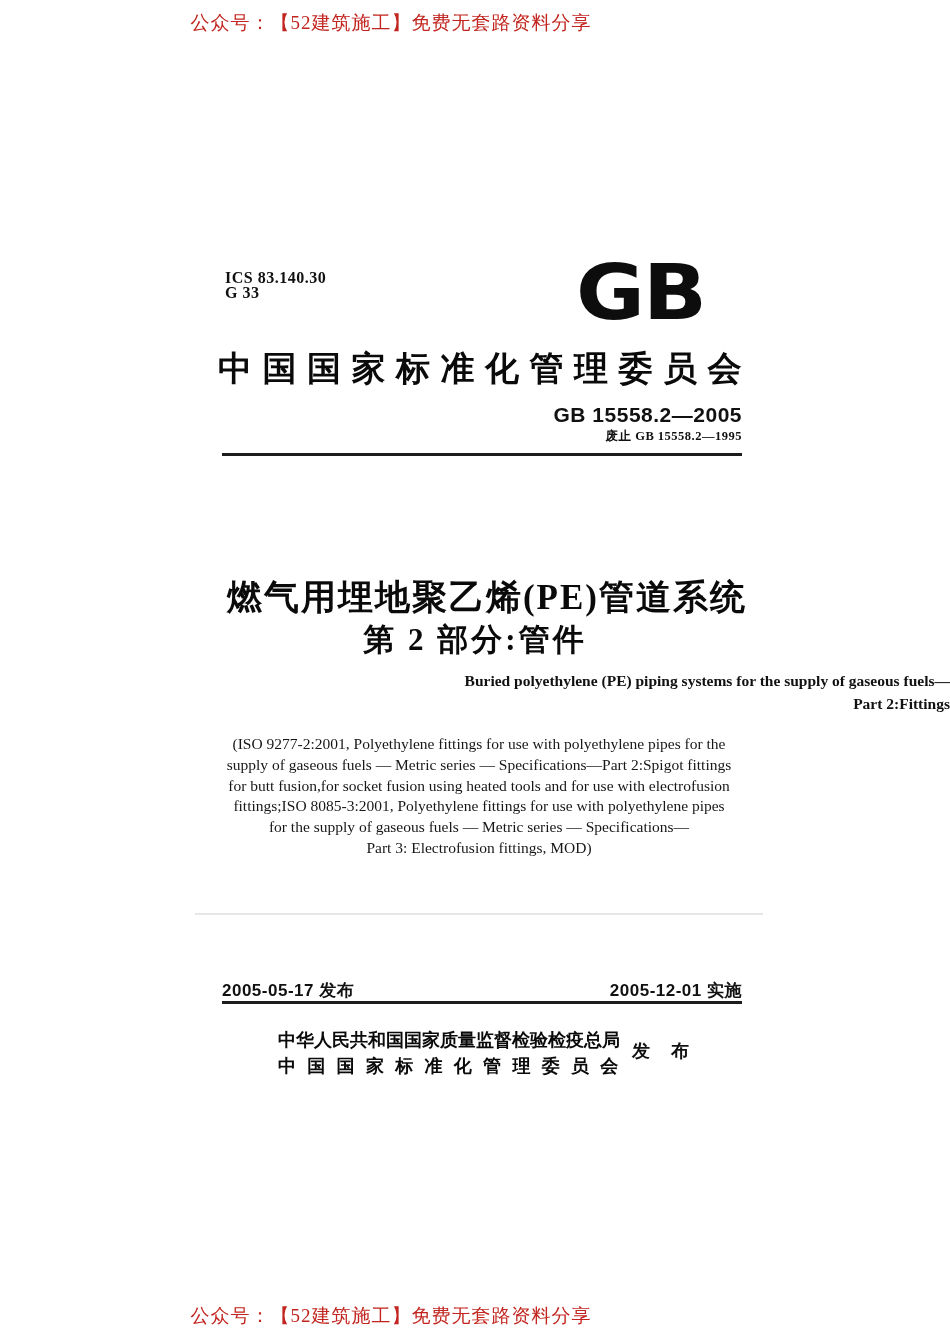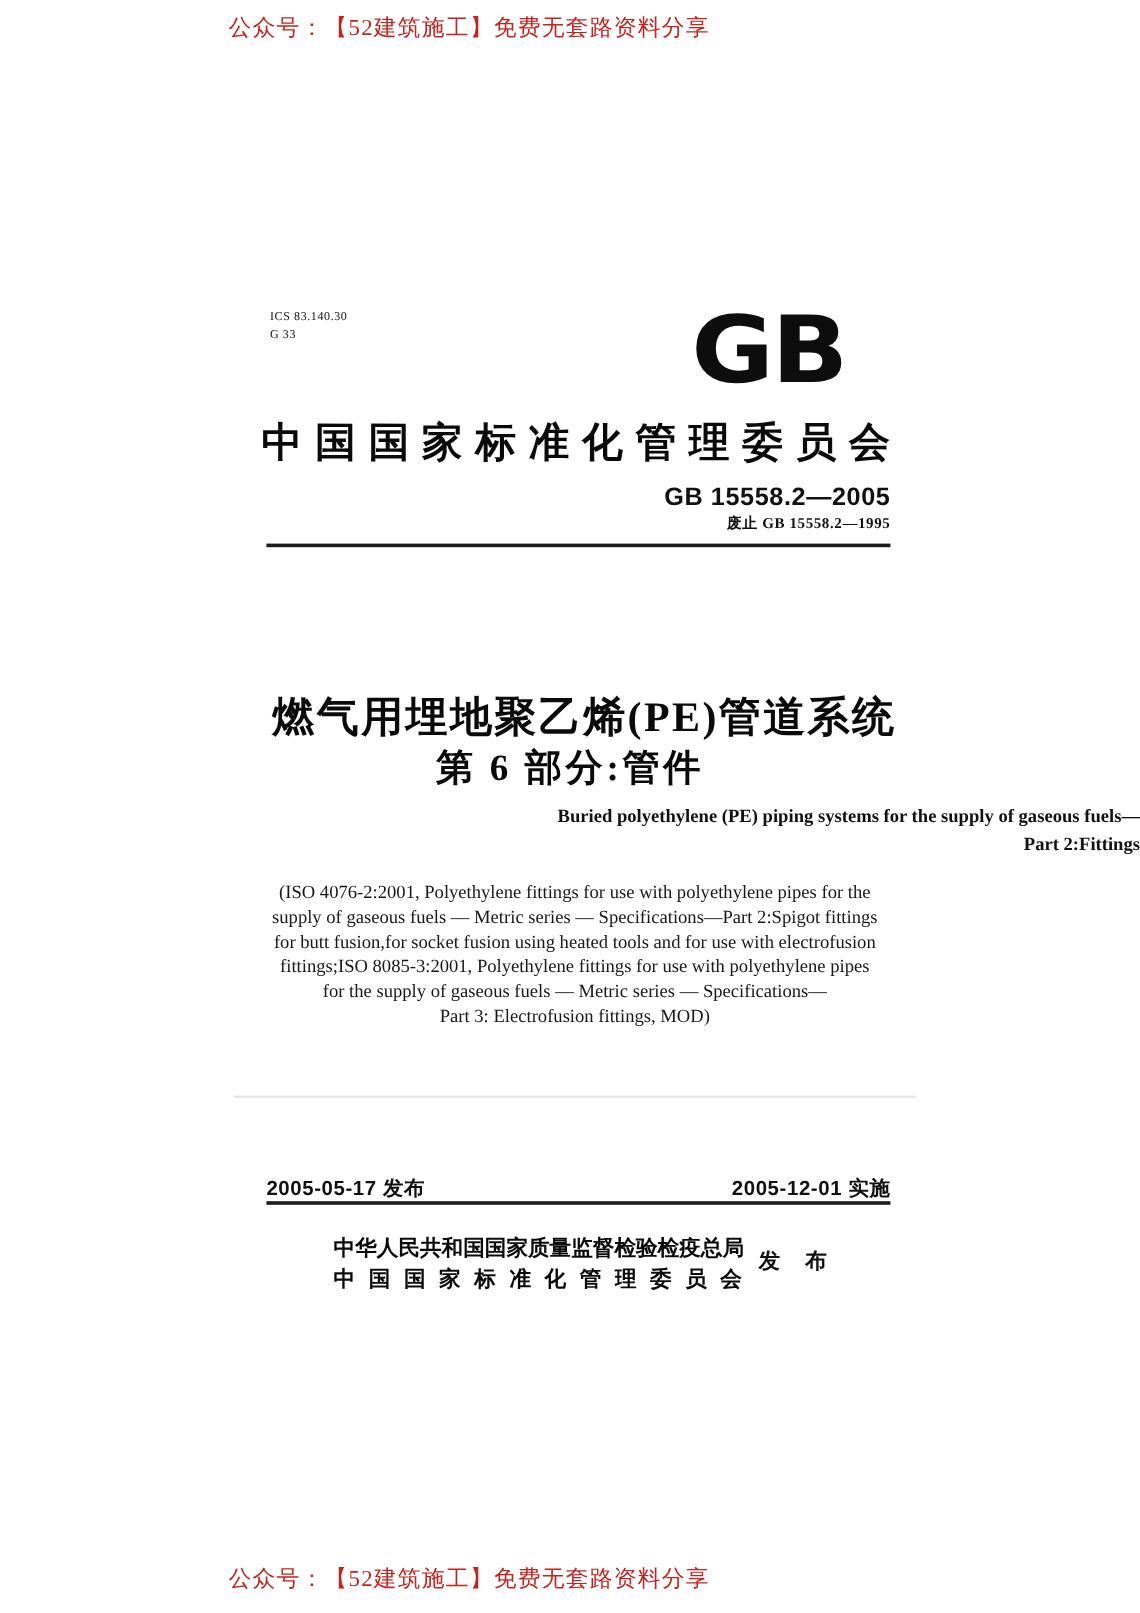--- a/index.html
+++ b/index.html
@@ -12,21 +12,21 @@
   
   .promo{
     width:782px;text-align:center;color:#c2251f;
     font-size:19px;letter-spacing:1px;
     font-family:"Liberation Serif","DejaVu Serif",serif;
   }
   .promo-top{top:10px;left:0;}
   .promo-bottom{top:1303px;left:0;}
   
   .ics{
-    left:225px;top:257px;font-weight:normal;font-size:10px;line-height:15px;
+    left:225px;top:270px;font-weight:bold;font-size:16px;line-height:15px;
     font-family:"Liberation Serif","DejaVu Serif",serif;letter-spacing:.5px;
   }
   
   .gb-logo{
     left:576px;top:252px;width:132px;height:80px;
     font-family:"DejaVu Sans","Liberation Sans",sans-serif;
     font-weight:900;font-size:84px;line-height:80px;letter-spacing:-2px;
     color:#0d0d0d;transform:scaleY(0.92);
   }
   
@@ -99,27 +99,27 @@
 <div class="abs std-heading">中国国家标准化管理委员会</div>
 
 <div class="abs std-code">
   <div class="code">GB 15558.2—2005</div>
   <div class="supersede">废止 GB 15558.2—1995</div>
 </div>
 
 <div class="abs rule rule-1"></div>
 
 <div class="abs title-cn-1">燃气用埋地聚乙烯(PE)管道系统</div>
-<div class="abs title-cn-2">第 6 部分:管件</div>
+<div class="abs title-cn-2">第 2 部分:管件</div>
 
 <div class="abs title-en title-en-1">Buried polyethylene (PE) piping systems for the supply of gaseous fuels—</div>
 <div class="abs title-en title-en-2">Part 2:Fittings</div>
 
 <div class="abs iso-note">
-  <div>(ISO 4076-2:2001, Polyethylene fittings for use with polyethylene pipes for the</div>
+  <div>(ISO 9277-2:2001, Polyethylene fittings for use with polyethylene pipes for the</div>
   <div>supply of gaseous fuels — Metric series — Specifications—Part 2:Spigot fittings</div>
   <div>for butt fusion,for socket fusion using heated tools and for use with electrofusion</div>
   <div>fittings;ISO 8085-3:2001, Polyethylene fittings for use with polyethylene pipes</div>
   <div>for the supply of gaseous fuels — Metric series — Specifications—</div>
   <div>Part 3: Electrofusion fittings, MOD)</div>
 </div>
 
 <div class="abs rule-faint"></div>
 
 <div class="abs dates">

